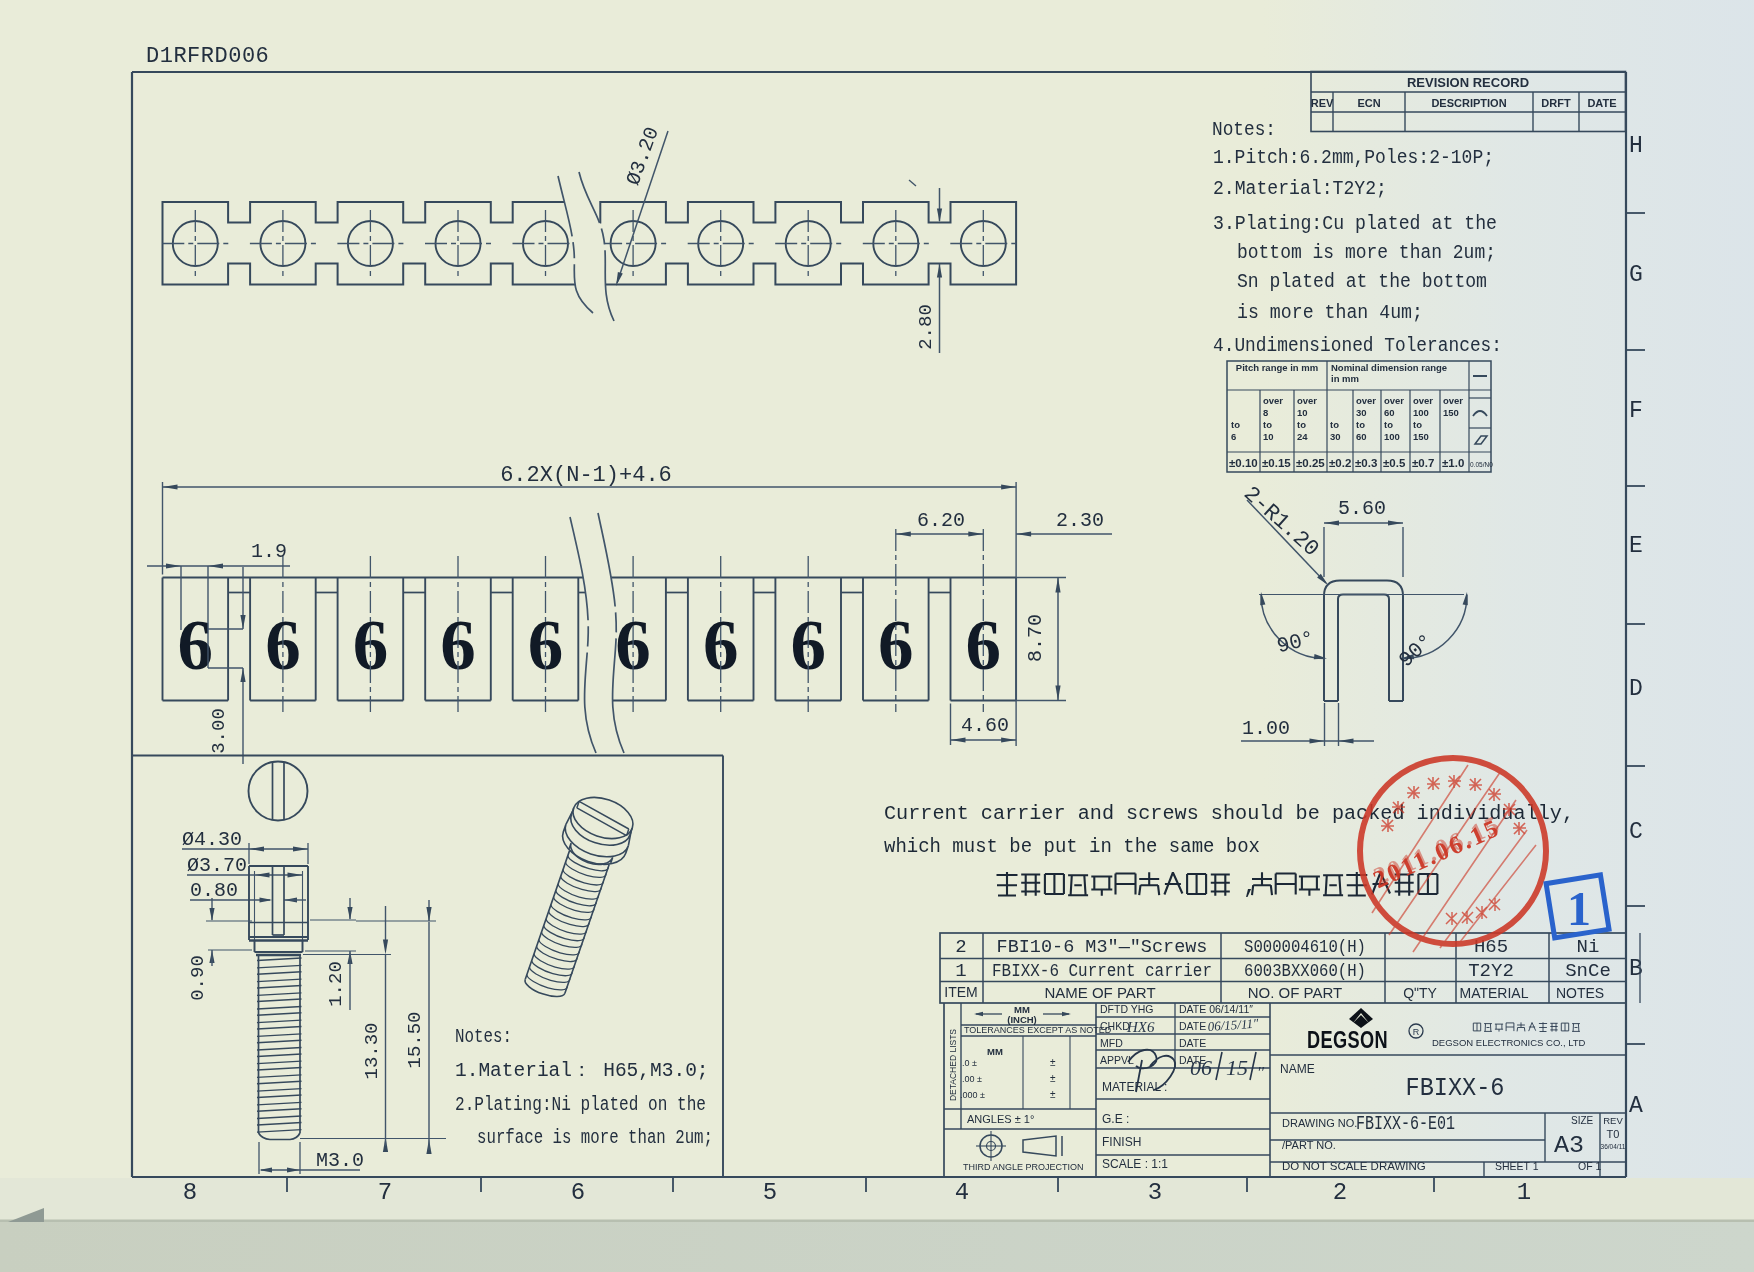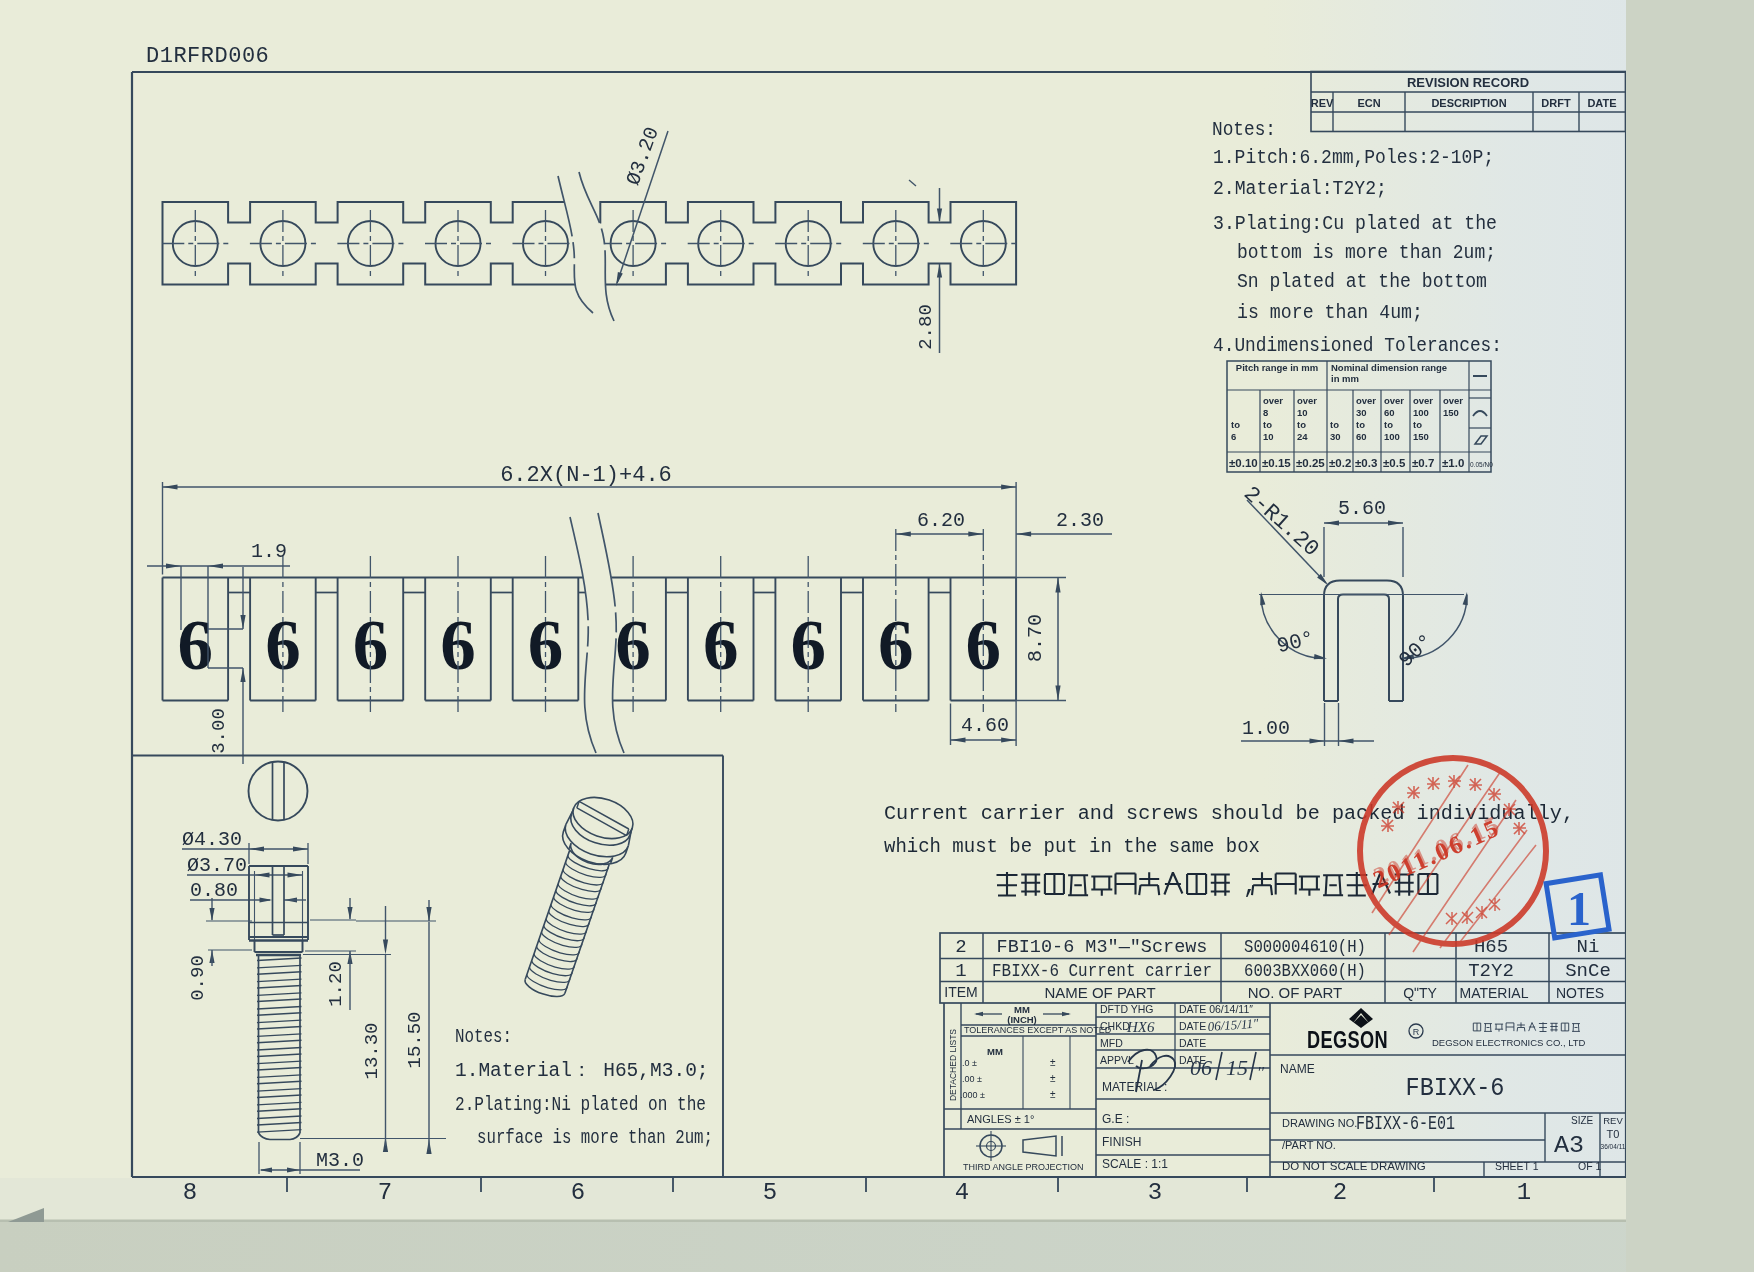--- a/index.html
+++ b/index.html
@@ -1,15 +1,15 @@
 <!DOCTYPE html>
 <html><head><meta charset="utf-8">
 <style>
 html,body{margin:0;padding:0;background:#ccd3c5;}
-#page{position:relative;width:1626px;height:1272px;overflow:hidden;font-family:"Liberation Sans",sans-serif;}
+#page{position:relative;width:1754px;height:1272px;overflow:hidden;font-family:"Liberation Sans",sans-serif;}
 </style></head>
 <body>
 <div id="page">
 <svg width="1754" height="1272" viewBox="0 0 1754 1272">
 <defs>
 <linearGradient id="gradR" x1="0" y1="0" x2="1" y2="0">
 <stop offset="0.72" stop-color="#dde6ea" stop-opacity="0"></stop>
 <stop offset="0.86" stop-color="#dde6ea" stop-opacity="0.75"></stop>
 <stop offset="1" stop-color="#dbe4ea" stop-opacity="0.95"></stop>
 </linearGradient>

